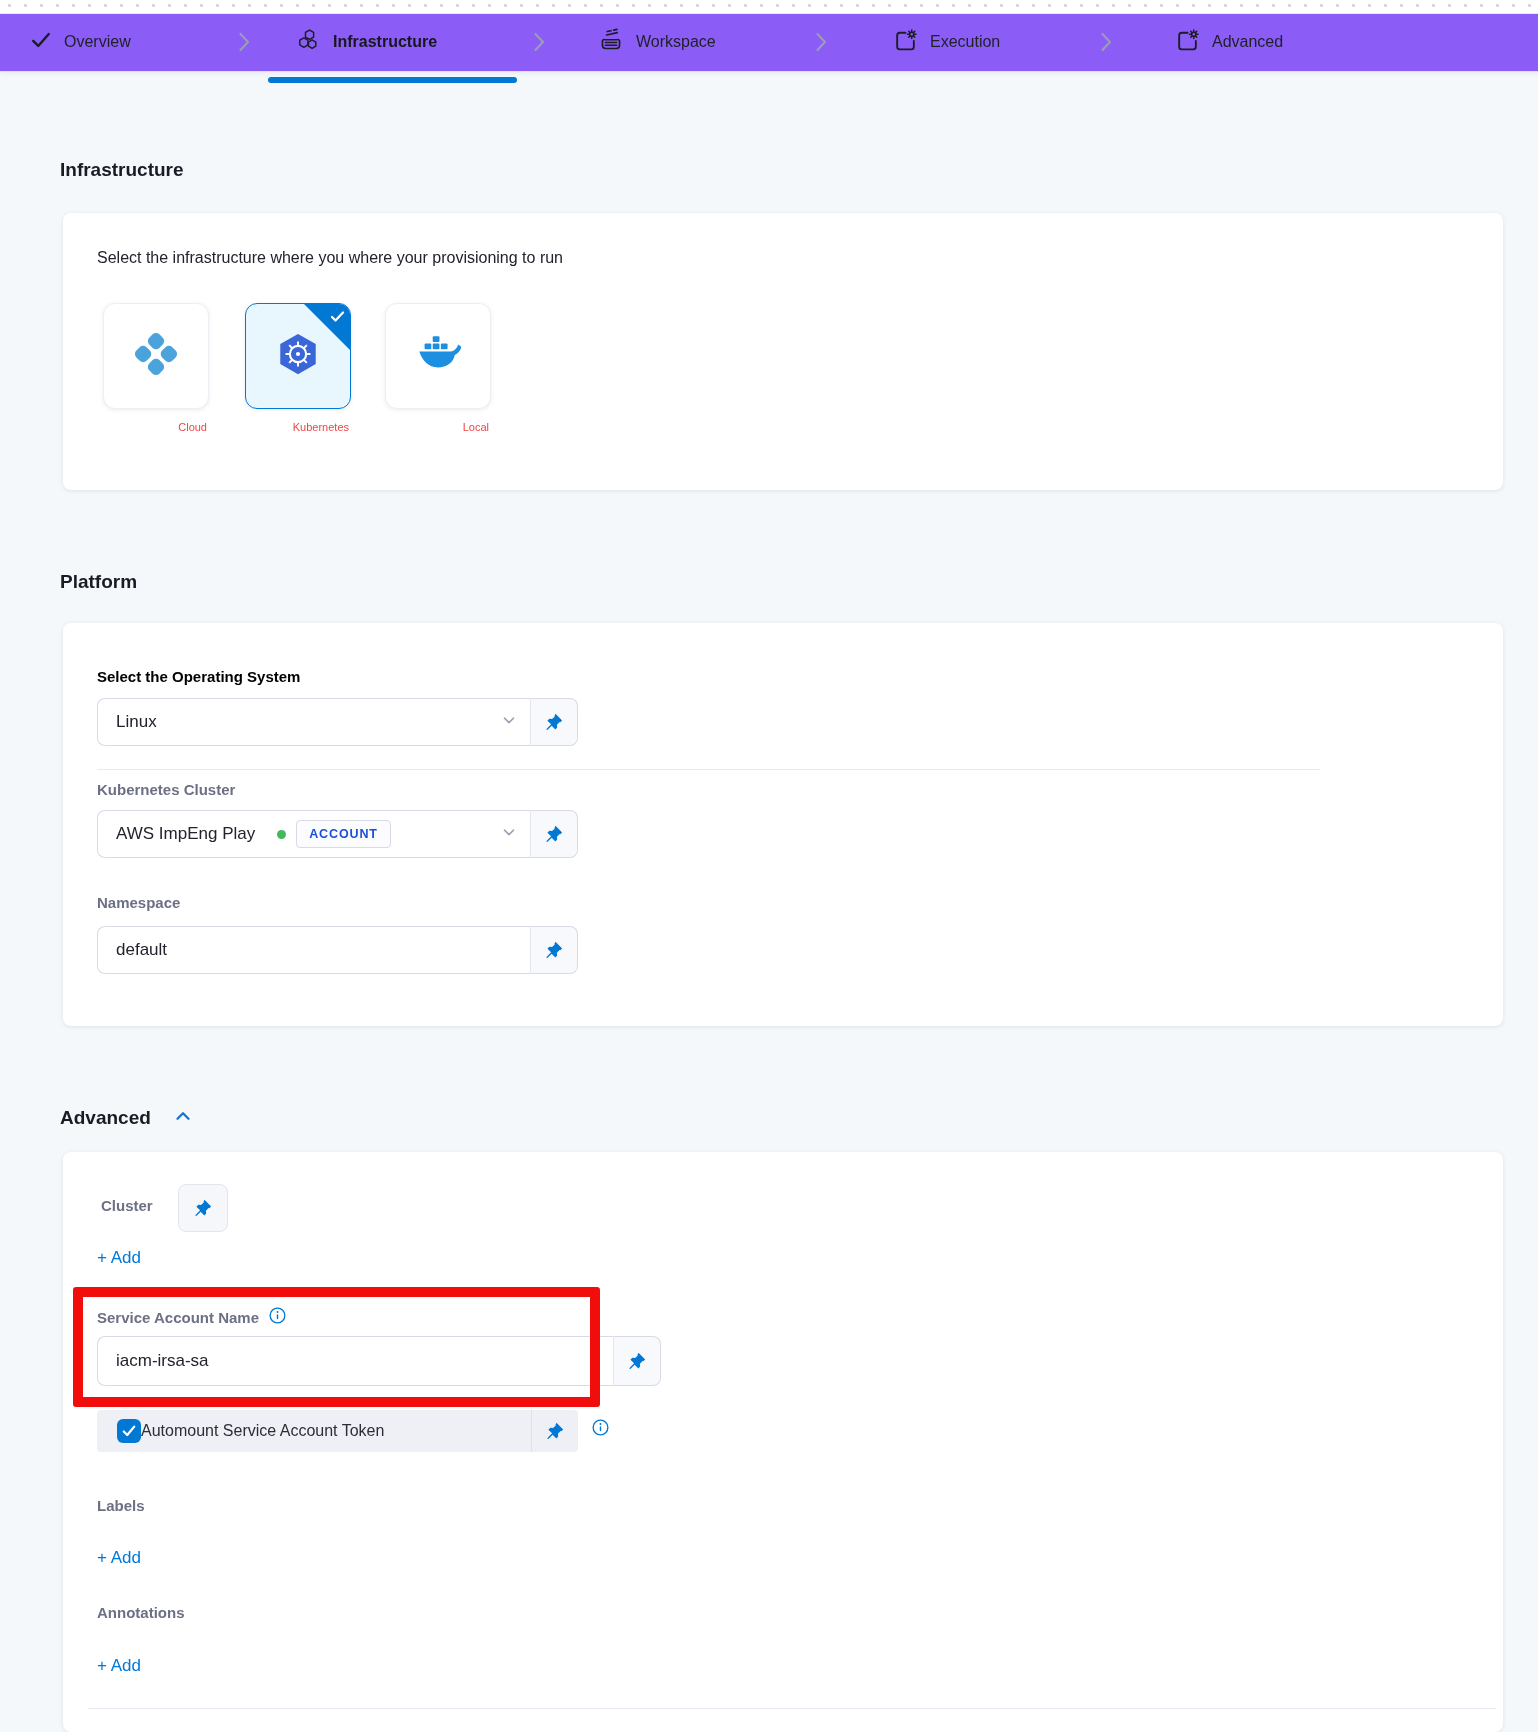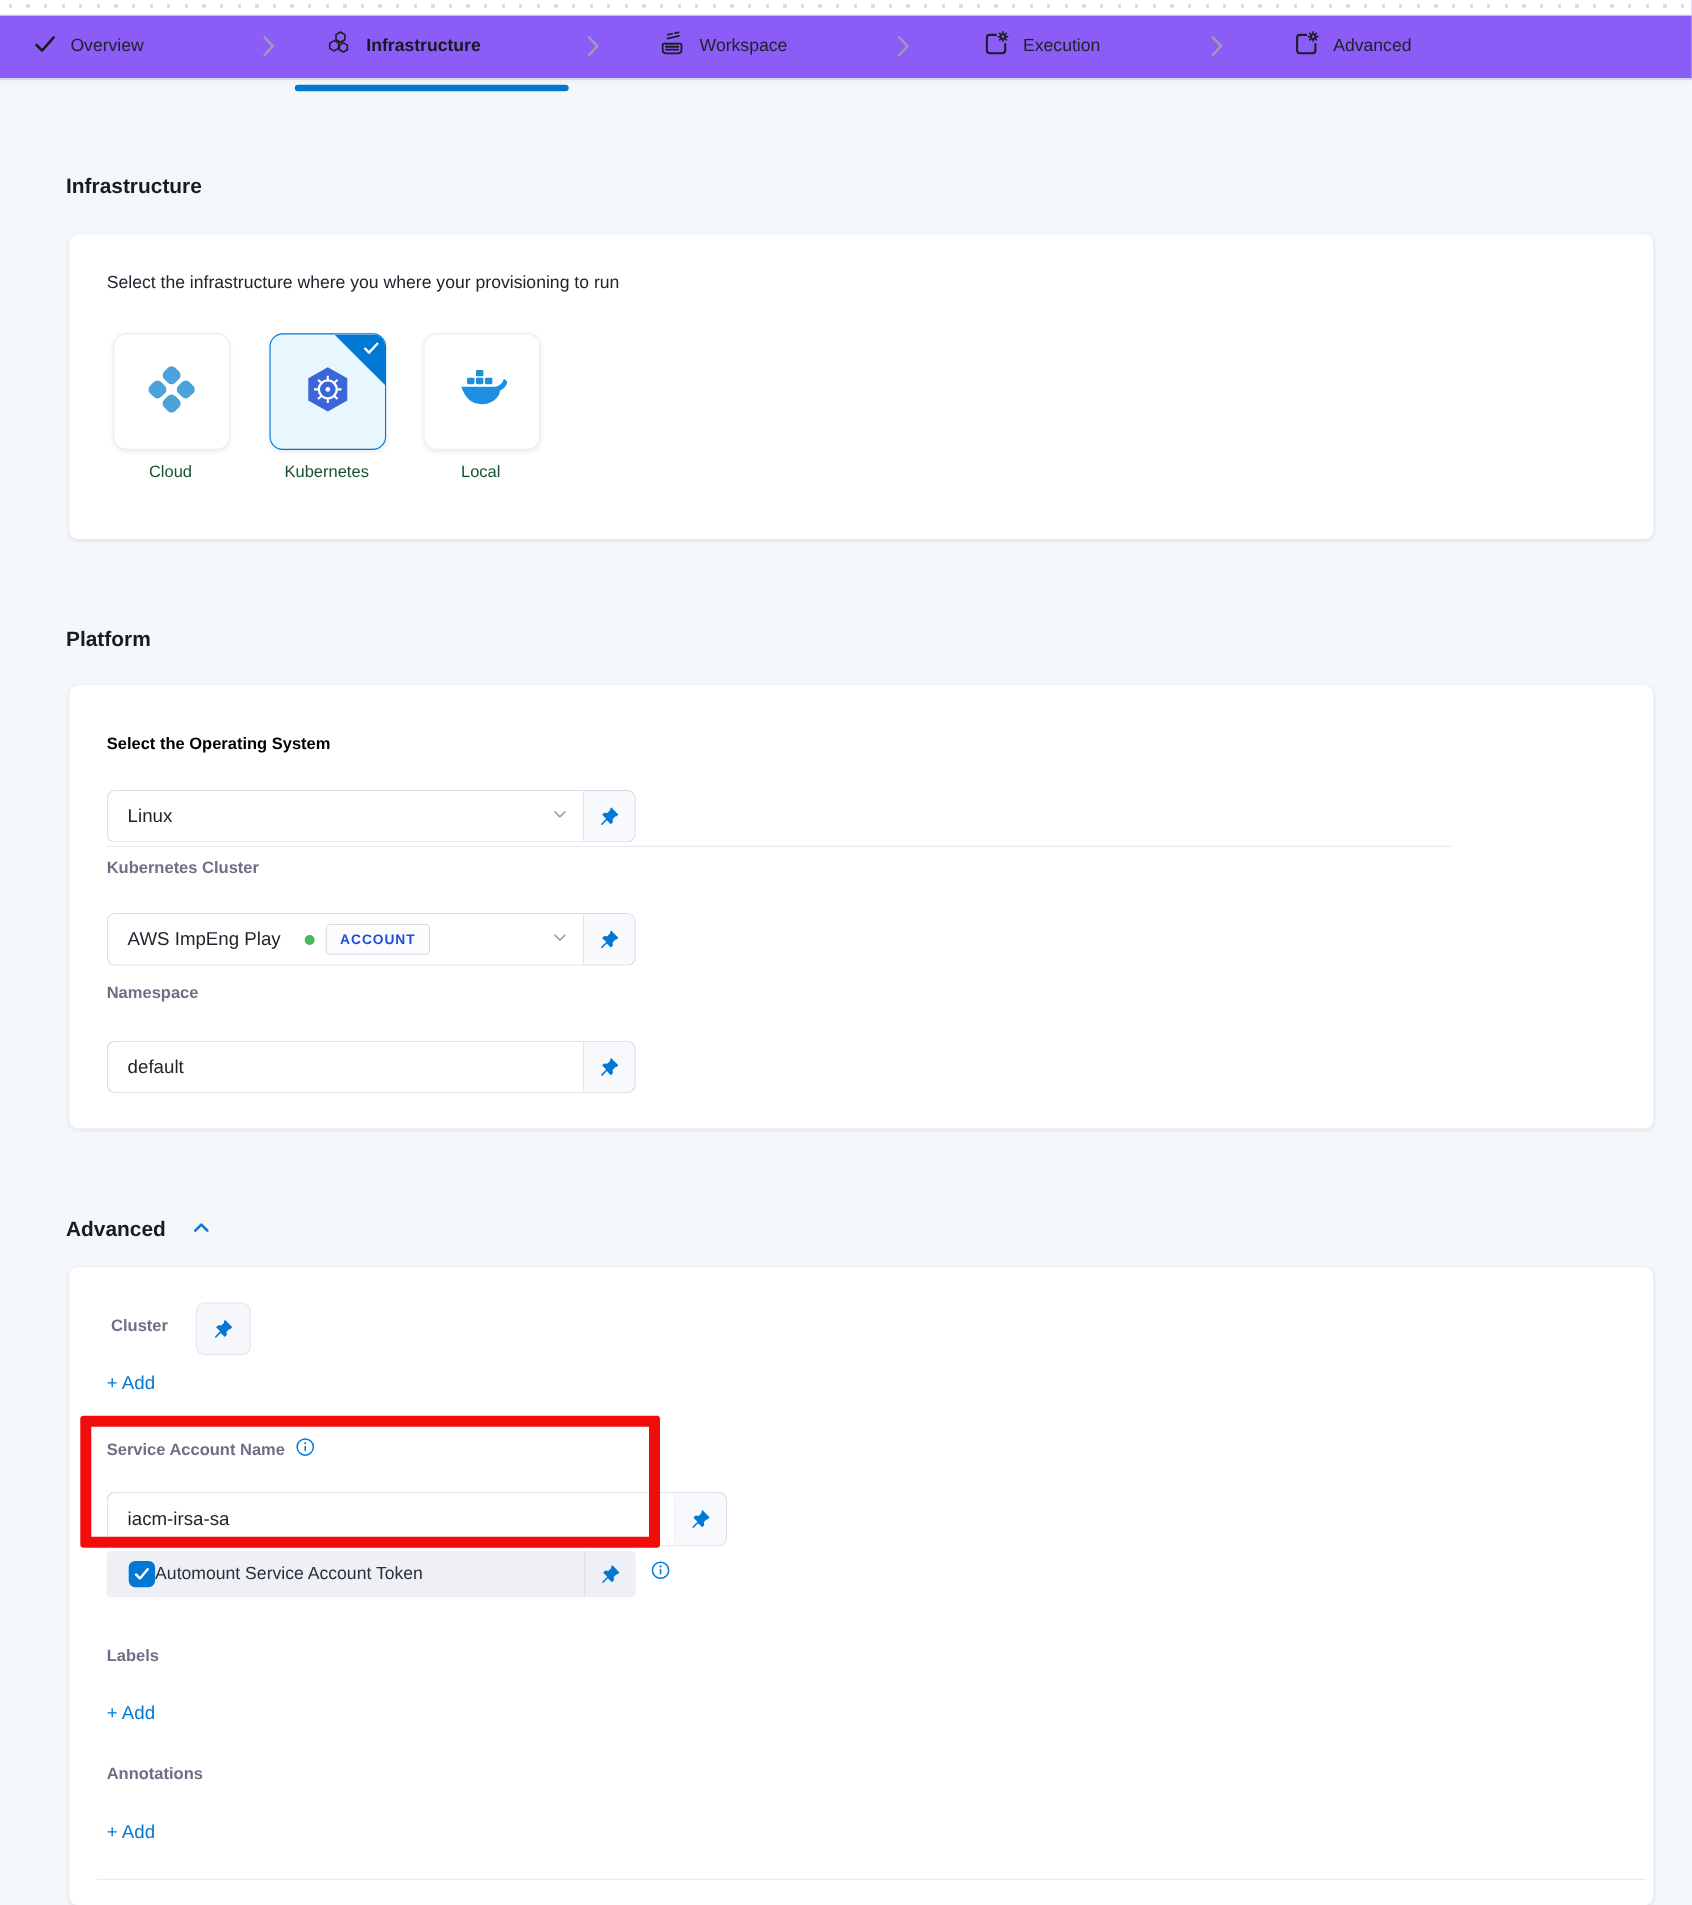--- a/index.html
+++ b/index.html
@@ -44,26 +44,26 @@
     position:absolute;width:104px;height:104px;background:#fff;border:1px solid #eceef3;
     border-radius:12px;box-shadow:0 1px 4px rgba(96,97,112,0.12);
     display:flex;align-items:center;justify-content:center;cursor:pointer;overflow:hidden;
   }
   .tile.selected{background:#e8f6fd;border:1.5px solid #0278d5;}
   .tile-ribbon{
     position:absolute;top:0;right:0;width:46px;height:46px;background:#0278d5;
     clip-path:polygon(0 0,100% 0,100% 100%);
   }
   .tile-ribbon svg{position:absolute;top:7px;right:5px;}
-  .tile-label{position:absolute;width:104px;text-align:center;font-size:15px;color:#14532d;}
+  .tile-label{position:absolute;width:104px;text-align:right;font-size:11px;color:#ef4444;}
 
   
   .flabel{font-size:15px;font-weight:600;color:#6d6f85;line-height:19px;}
   .flabel.dark{color:#000000;}
-  .frow{position:absolute;display:flex;height:48px;cursor:pointer;margin-top:20px;}
+  .frow{position:absolute;display:flex;height:48px;cursor:pointer;}
   .field{
     flex:1;background:#fff;border:1px solid #d9dae6;border-right:none;
     border-radius:8px 0 0 8px;display:flex;align-items:center;padding:0 12px 0 18px;
   }
   .field .value{font-size:17px;color:#22232e;}
   .pinbox{
     width:46px;background:#f8f9fc;border:1px solid #d9dae6;border-left:1px solid #e4e6ee;
     border-radius:0 8px 8px 0;display:flex;align-items:center;justify-content:center;
   }
   input.text-input{

